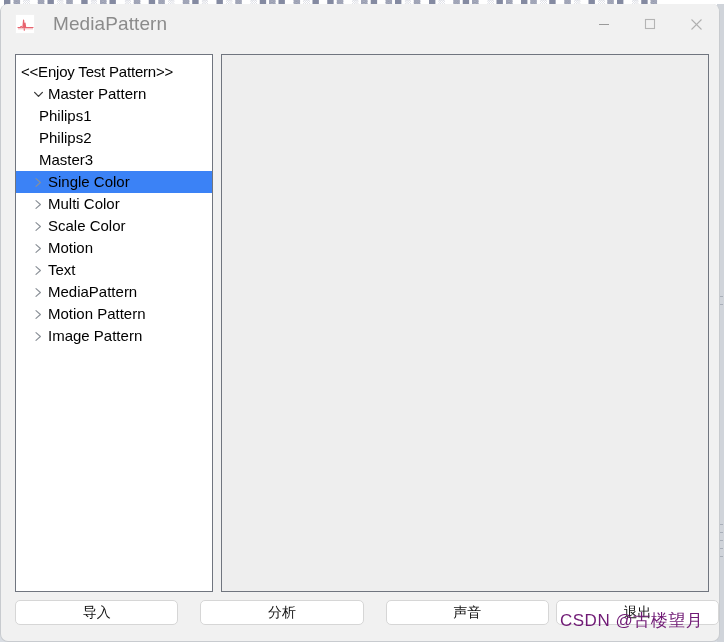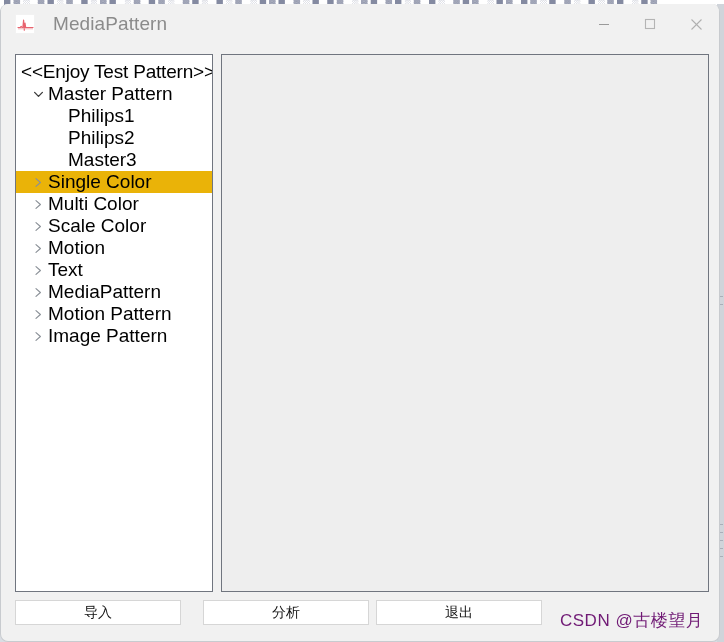--- a/index.html
+++ b/index.html
@@ -116,41 +116,41 @@
     position: relative;
     height: 22px;
     line-height: 22px;
     font-size: 15px;
     color: #000000;
     white-space: nowrap;
     display: flex;
     align-items: center;
   }
   .tree-row.selected {
-    background: #eab308;
+    background: #3b82f6;
   }
   .tree-row .twisty {
     width: 20px;
     min-width: 20px;
     text-align: center;
     color: #888d92;
     font-size: 12px;
     line-height: 22px;
   }
   .tree-row .twisty svg { display: inline-block; vertical-align: middle; }
   .tree-row .tree-label {
-    font-size: 19px;
+    font-size: 15px;
   }
   
   .tree-row.level-root { padding-left: 5px; }
   .tree-row.level-root .tree-label { letter-spacing: -0.2px; }
   
   .tree-row.level-1 { padding-left: 12px; }
   
-  .tree-row.level-2 { padding-left: 52px; }
+  .tree-row.level-2 { padding-left: 23px; }
 
   
   #preview-panel {
     position: absolute;
     left: 220px;
     top: 10px;
     width: 488px;
     height: 538px;
     background: #eeeeee;
     border: 1px solid #70757f;
@@ -181,21 +181,21 @@
     top: 556px;
     width: 718px;
     height: 40px;
     display: flex;
     align-items: flex-start;
   }
   .action-btn {
     height: 25px;
     background: #ffffff;
     border: 1px solid #d6d6d6;
-    border-radius: 0;
+    border-radius: 5px;
     box-sizing: border-box;
     font-family: "Liberation Sans", "DejaVu Sans", sans-serif;
     font-size: 14px;
     color: #111111;
     display: flex;
     align-items: center;
     justify-content: center;
     padding: 0;
     box-shadow: 0 0 0 0 rgba(0,0,0,0);
   }
@@ -336,19 +336,20 @@
             </svg></span>
           <span class="tree-label">Image Pattern</span>
         </div>
       </div>
 
     <div id="preview-panel"></div>
 
     <div id="button-bar">
       <button class="action-btn" id="btn-import">导入</button>
       <button class="action-btn" id="btn-analyze">分析</button>
+      <button class="action-btn" id="btn-sound">声音</button>
       <button class="action-btn" id="btn-exit">退出</button>
     </div>
 
   </div>
 </div>
 
 <div id="watermark">CSDN @古楼望月</div>
 
 </body></html>

